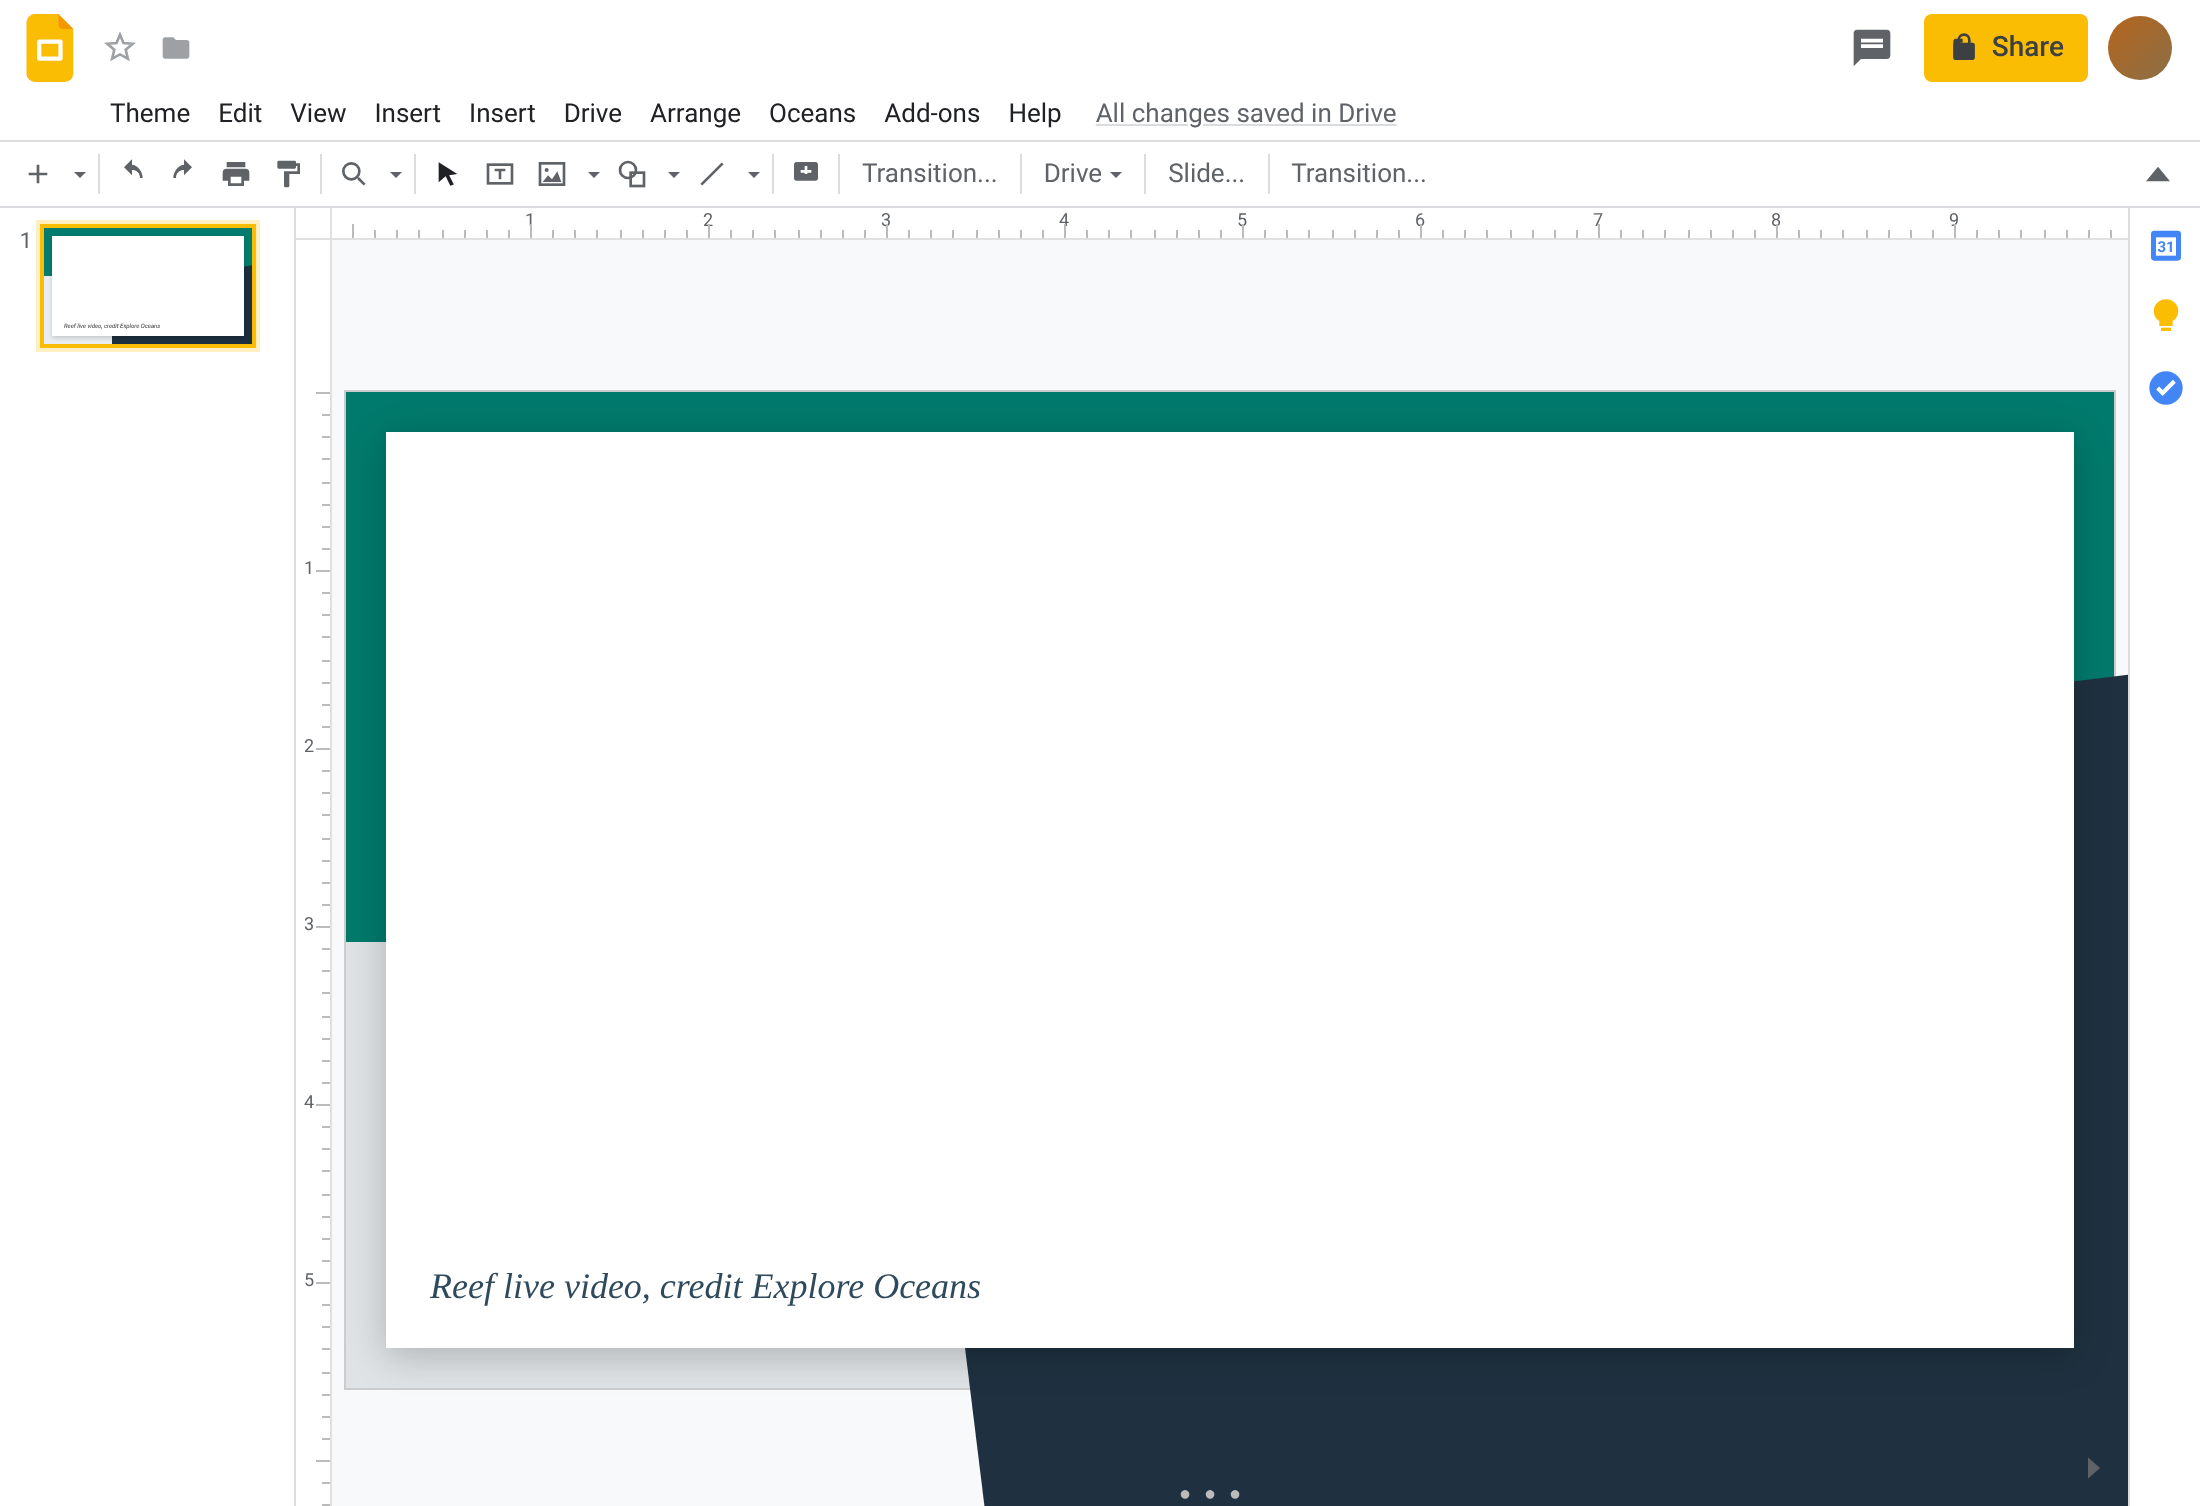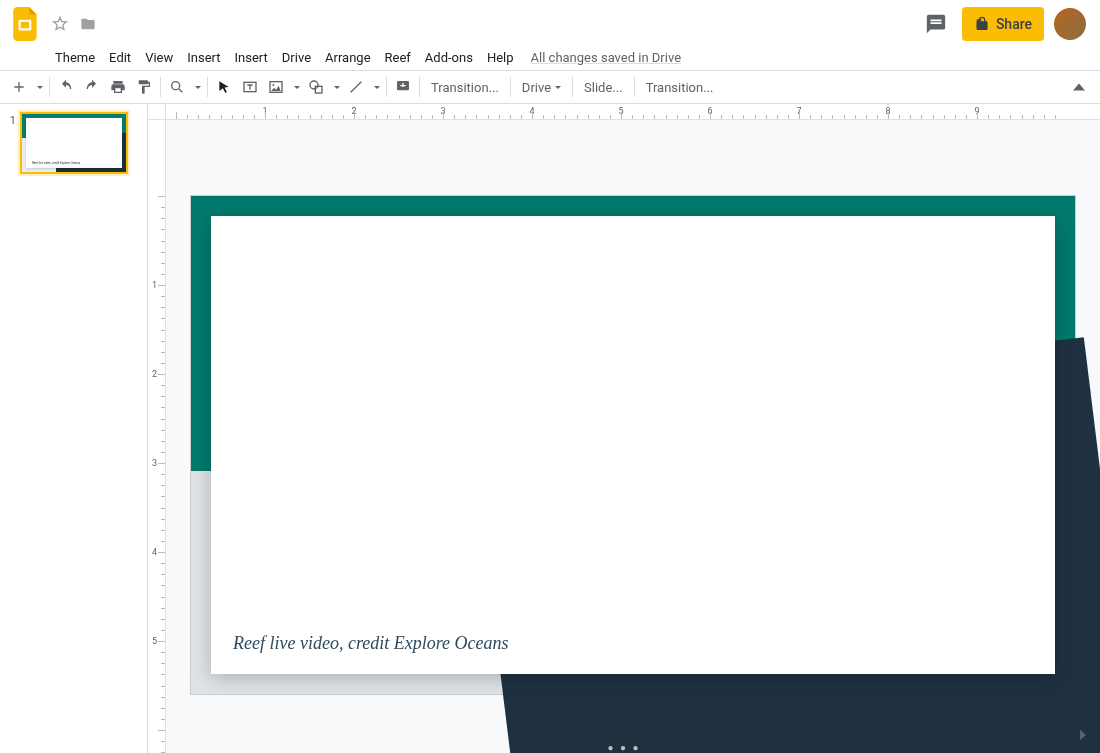--- a/index.html
+++ b/index.html
@@ -118,21 +118,21 @@
 </div>
 
 <div class="menubar">
   <span class="menu-item">Theme</span>
   <span class="menu-item">Edit</span>
   <span class="menu-item">View</span>
   <span class="menu-item">Insert</span>
   <span class="menu-item">Insert</span>
   <span class="menu-item">Drive</span>
   <span class="menu-item">Arrange</span>
-  <span class="menu-item">Reef</span>
+  <span class="menu-item">Oceans</span>
   <span class="menu-item">Add-ons</span>
   <span class="menu-item">Help</span>
   <span class="save-status">All changes saved in Drive</span>
 </div>
 
 <div class="toolbar">
   <div class="tbtn">
       <svg width="16" height="16" viewBox="0 0 24 24">
         <path fill="#5f6368" d="M19 13h-6v6h-2v-6H5v-2h6V5h2v6h6v2z"></path>
       </svg>
@@ -400,13 +400,34 @@
           <div class="slide-caption">Reef live video, credit Explore Oceans</div>
         </div>
       </div>
     </div>
     <div class="bottom-chevron"><svg width="18" height="18" viewBox="0 0 24 24">
           <path fill="#5f6368" d="M8 5l8 7-8 7z"></path>
         </svg></div>
     <div class="explore-handle">● ● ●</div>
   </div>
 
+  <div class="sidepanel">
+    <div class="side-icon">
+        <svg width="20" height="20" viewBox="0 0 24 24">
+          <rect x="3" y="4" width="18" height="18" rx="2" fill="#4285f4"></rect>
+          <rect x="6" y="8" width="12" height="11" fill="#fff"></rect>
+          <text x="12" y="17" text-anchor="middle" font-size="9" fill="#4285f4" font-weight="bold">31</text>
+        </svg>
+      </div>
+    <div class="side-icon">
+        <svg width="20" height="20" viewBox="0 0 24 24">
+          <path fill="#fbbc04" d="M12 2a7 7 0 0 0-4 13v3h8v-3a7 7 0 0 0-4-13z"></path>
+          <rect x="9" y="19" width="6" height="2" fill="#fbbc04"></rect>
+        </svg>
+      </div>
+    <div class="side-icon">
+        <svg width="20" height="20" viewBox="0 0 24 24">
+          <circle cx="12" cy="12" r="10" fill="#4285f4"></circle>
+          <path stroke="#fff" stroke-width="2.5" fill="none" d="M7 12l3 3 7-7"></path>
+        </svg>
+      </div>
+  </div>
 </div>
 
 </body></html>

